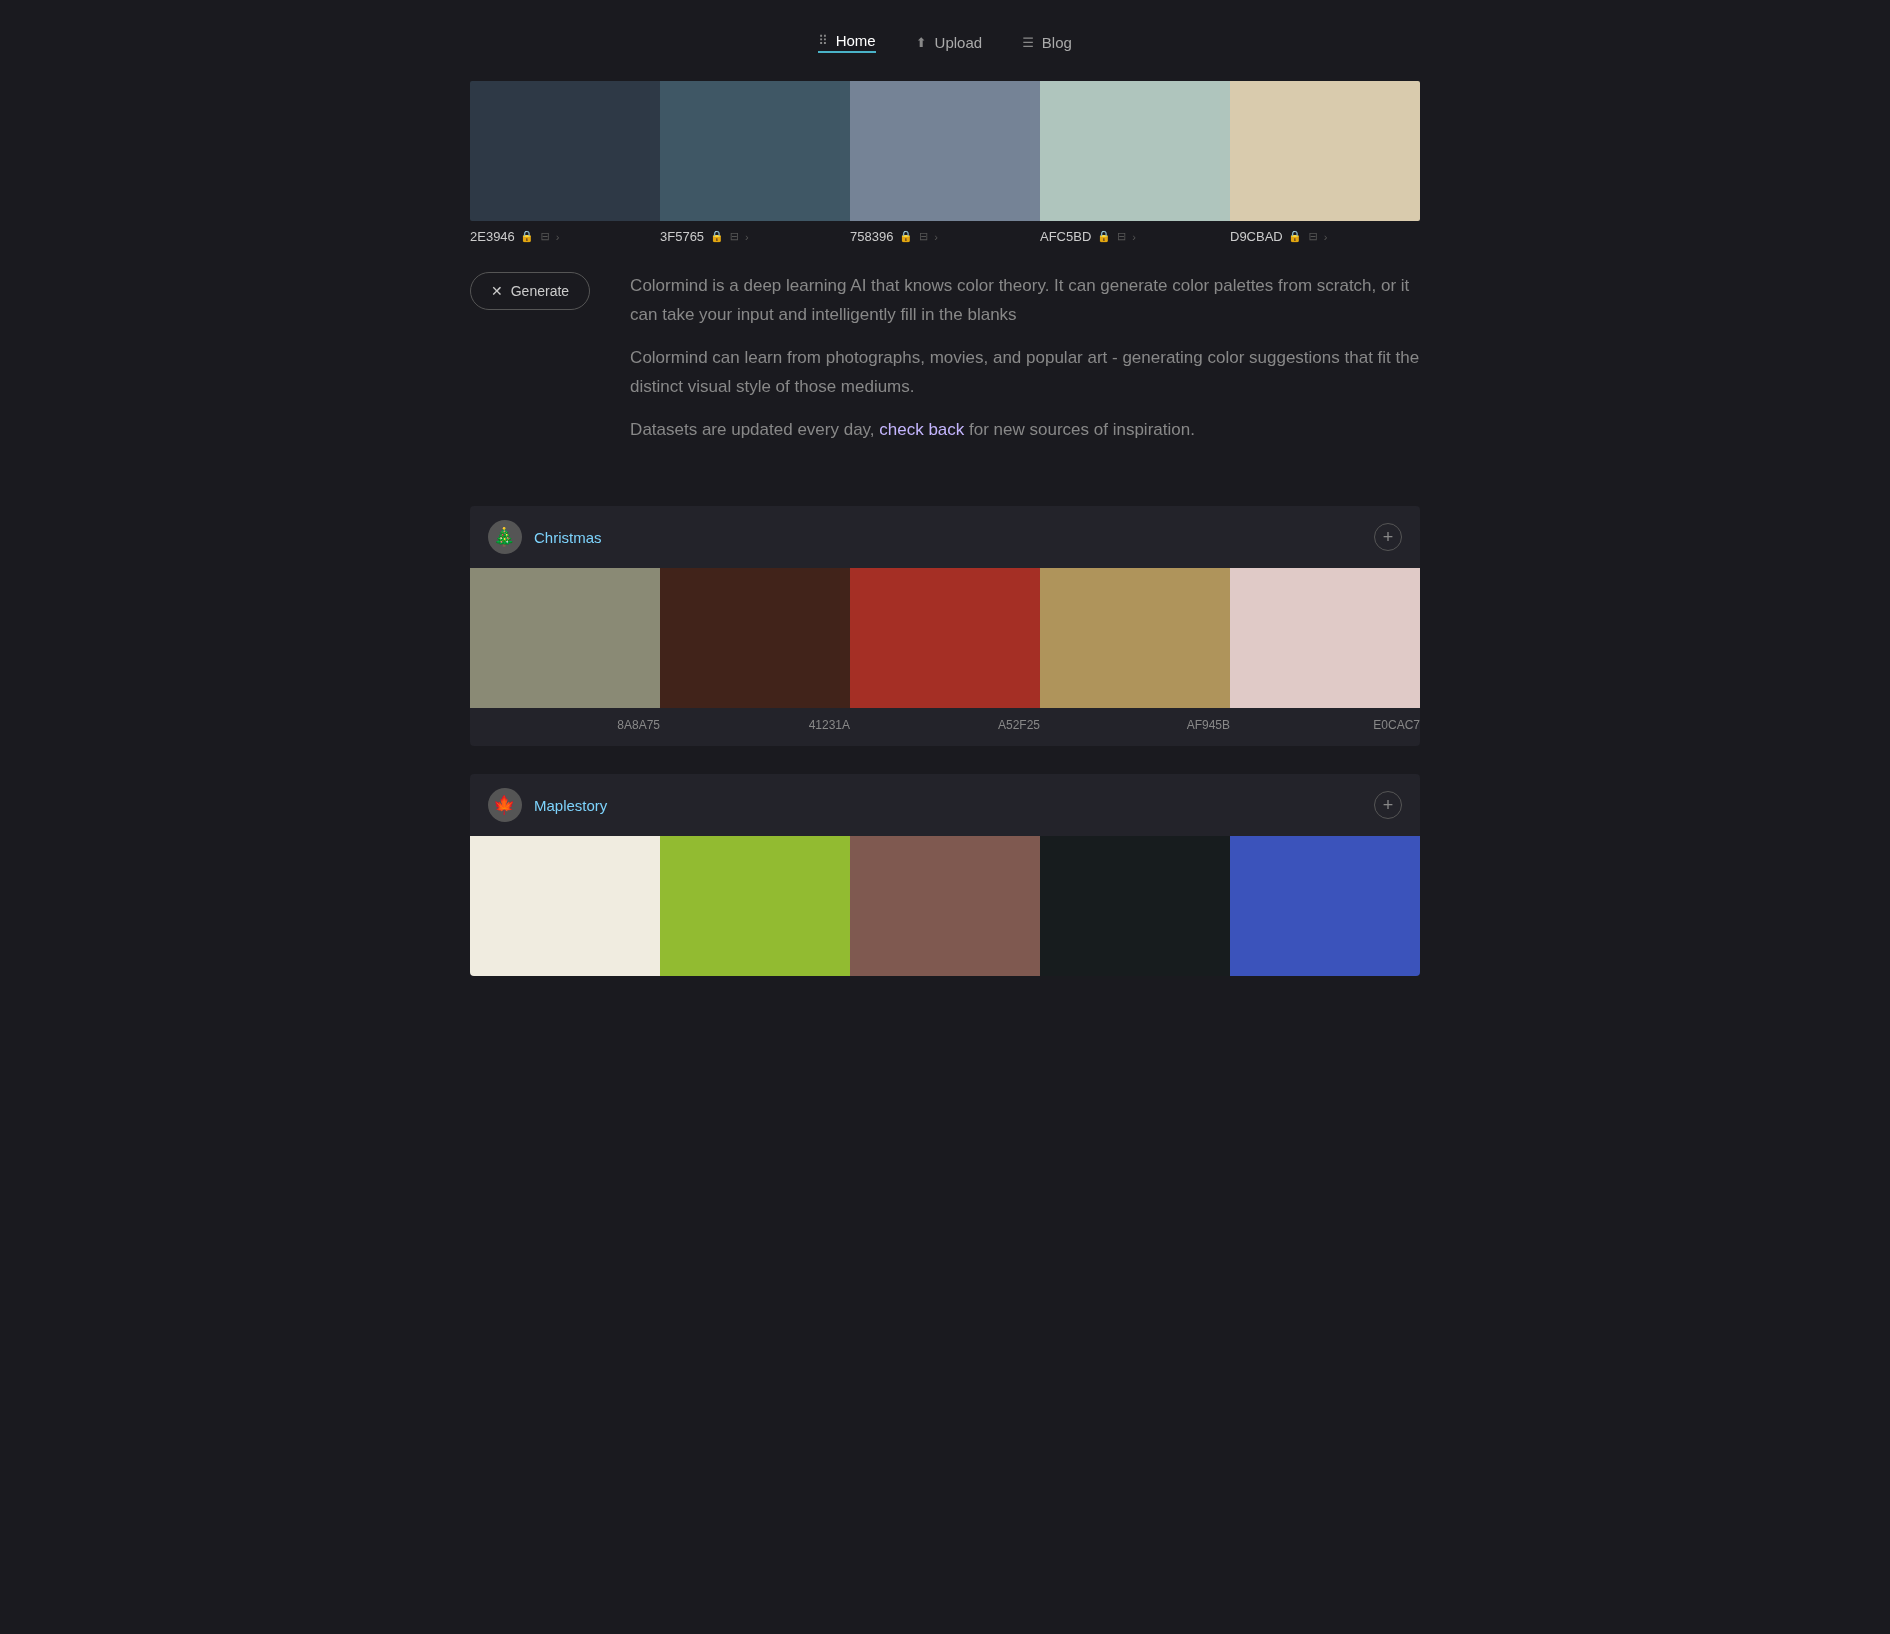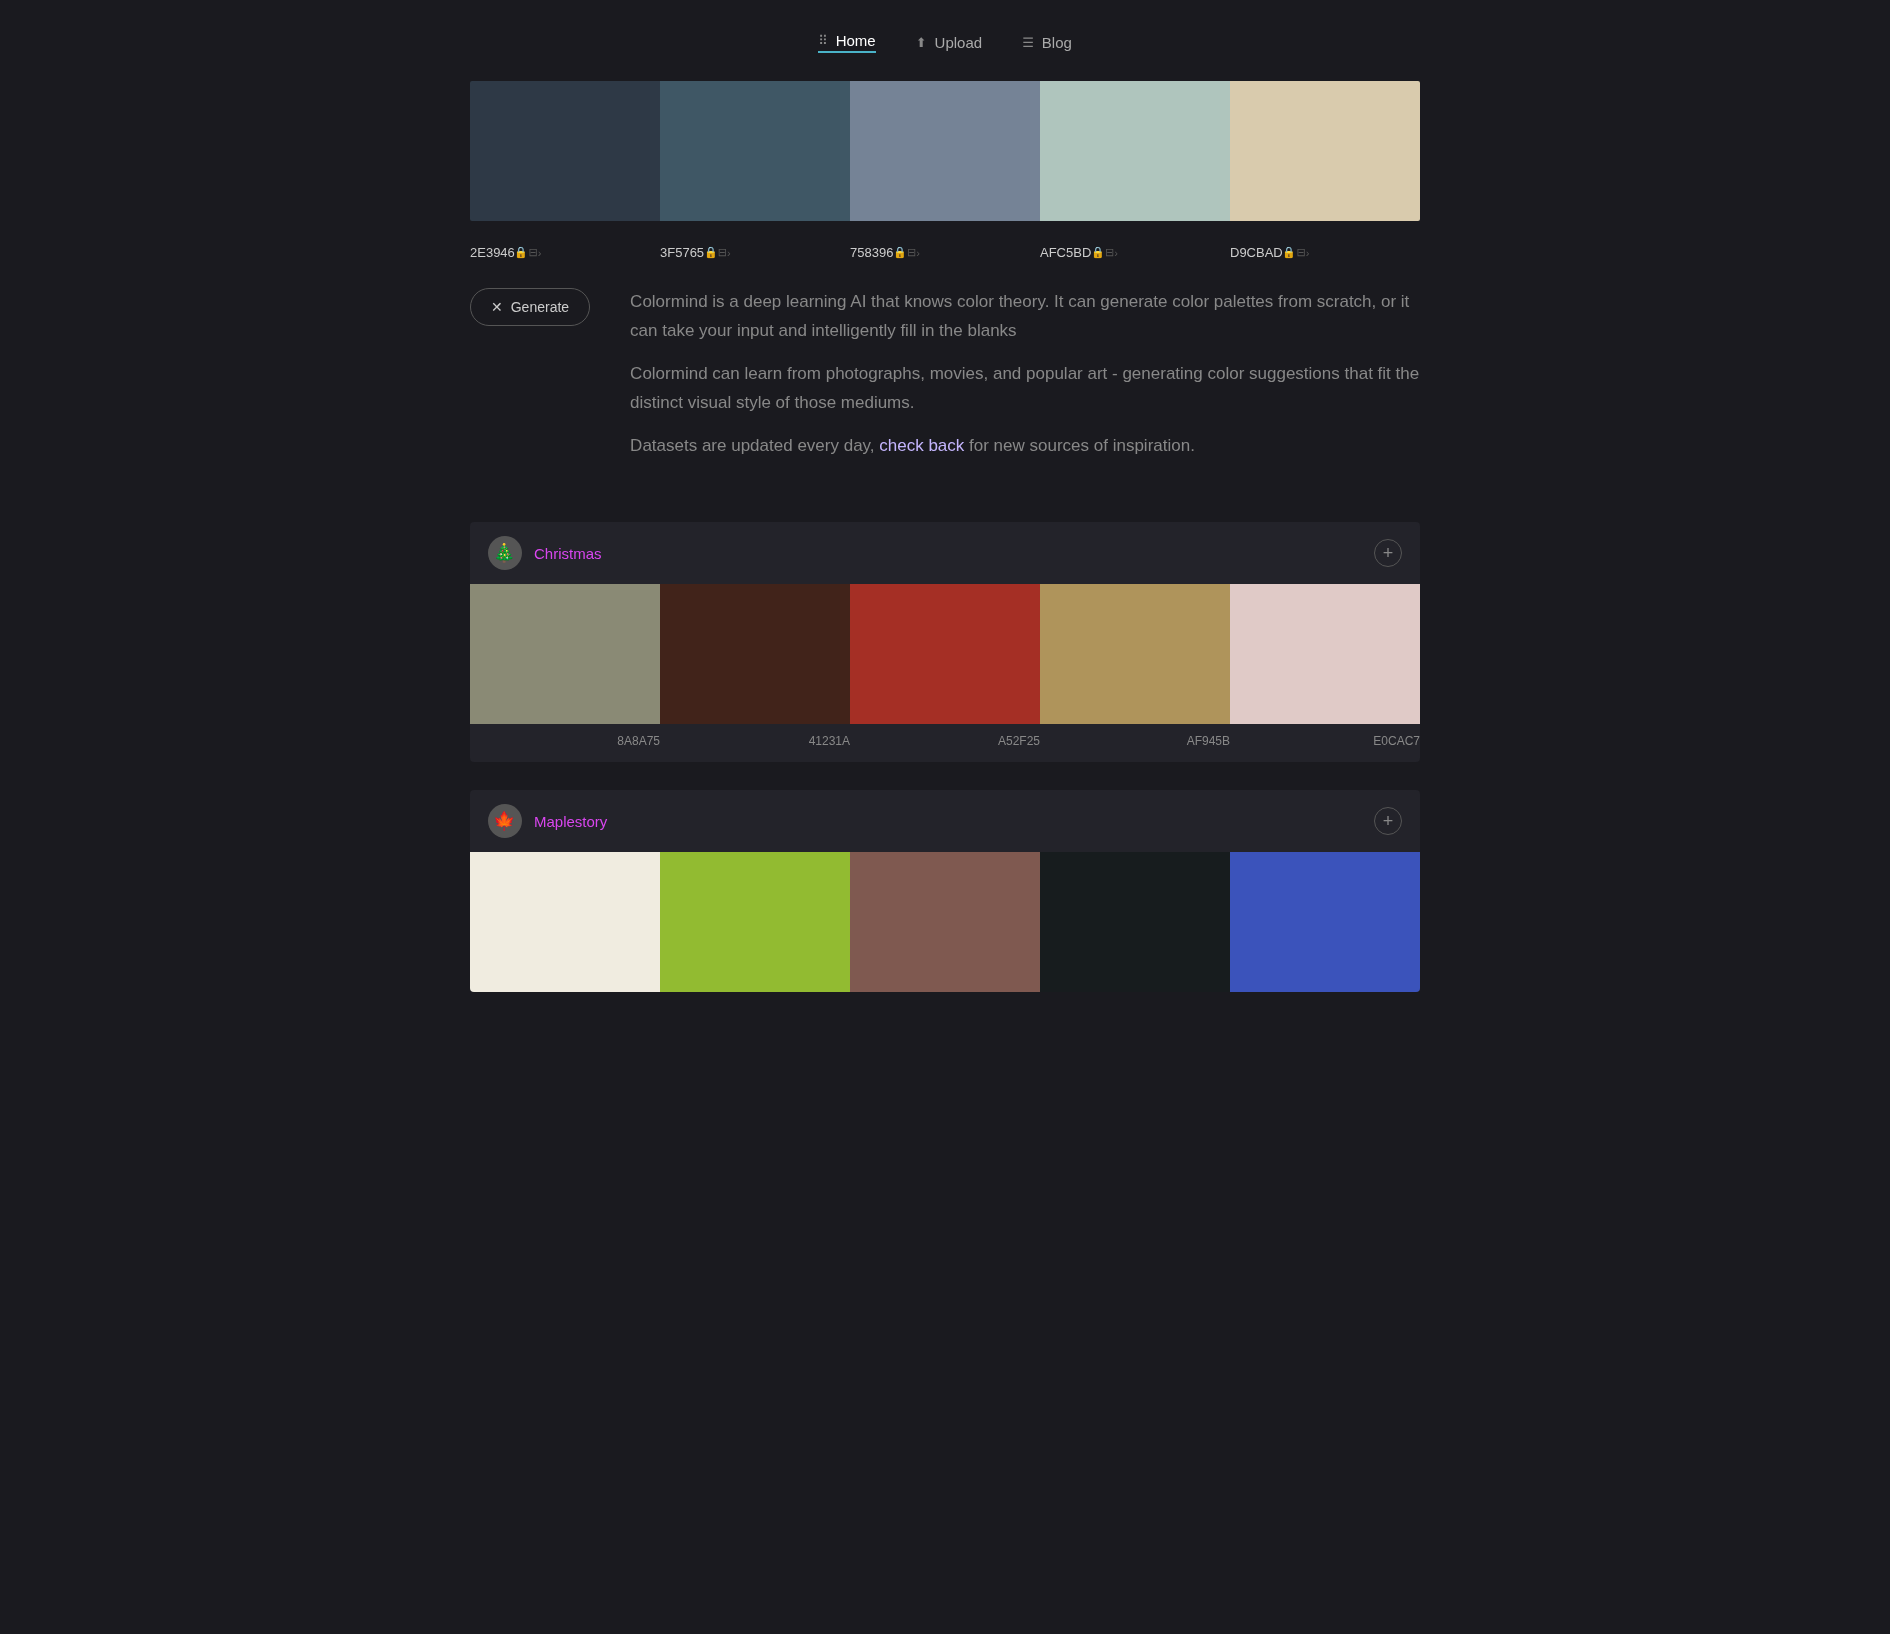--- a/index.html
+++ b/index.html
@@ -60,24 +60,23 @@
     .color-labels {
       display: flex;
       width: 100%;
       margin-top: 8px;
       margin-bottom: 28px;
     }
     .color-label {
       flex: 1;
       display: flex;
       align-items: center;
-      gap: 0;
+      gap: 6px;
       font-size: 12px;
       color: #888;
-      margin-top: 16px;
     }
     .color-label .hex {
       color: #ccc;
       font-size: 13px;
       font-weight: 500;
     }
     .label-icon {
       color: #555;
       font-size: 11px;
       cursor: pointer;
@@ -137,21 +136,21 @@
       border-radius: 50%;
       overflow: hidden;
       background: #555;
       display: flex;
       align-items: center;
       justify-content: center;
       font-size: 18px;
     }
     .palette-title {
       font-size: 15px;
-      color: #d946ef;
+      color: #7dd3fc;
     }
     .add-btn {
       width: 28px;
       height: 28px;
       border-radius: 50%;
       border: 1.5px solid #555;
       background: transparent;
       color: #888;
       font-size: 18px;
       cursor: pointer;

